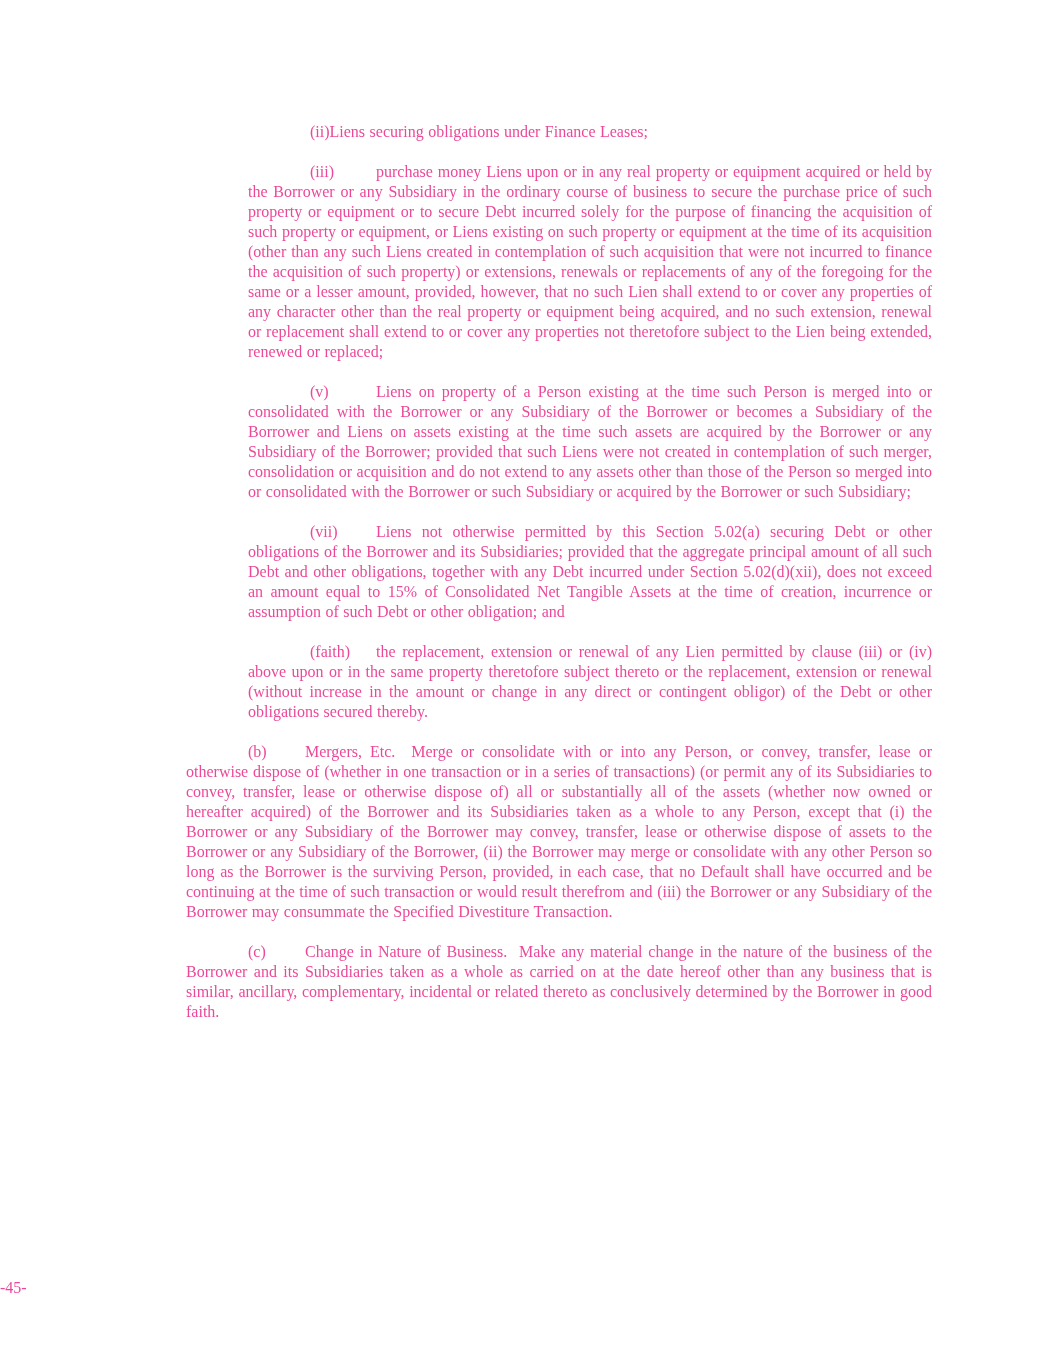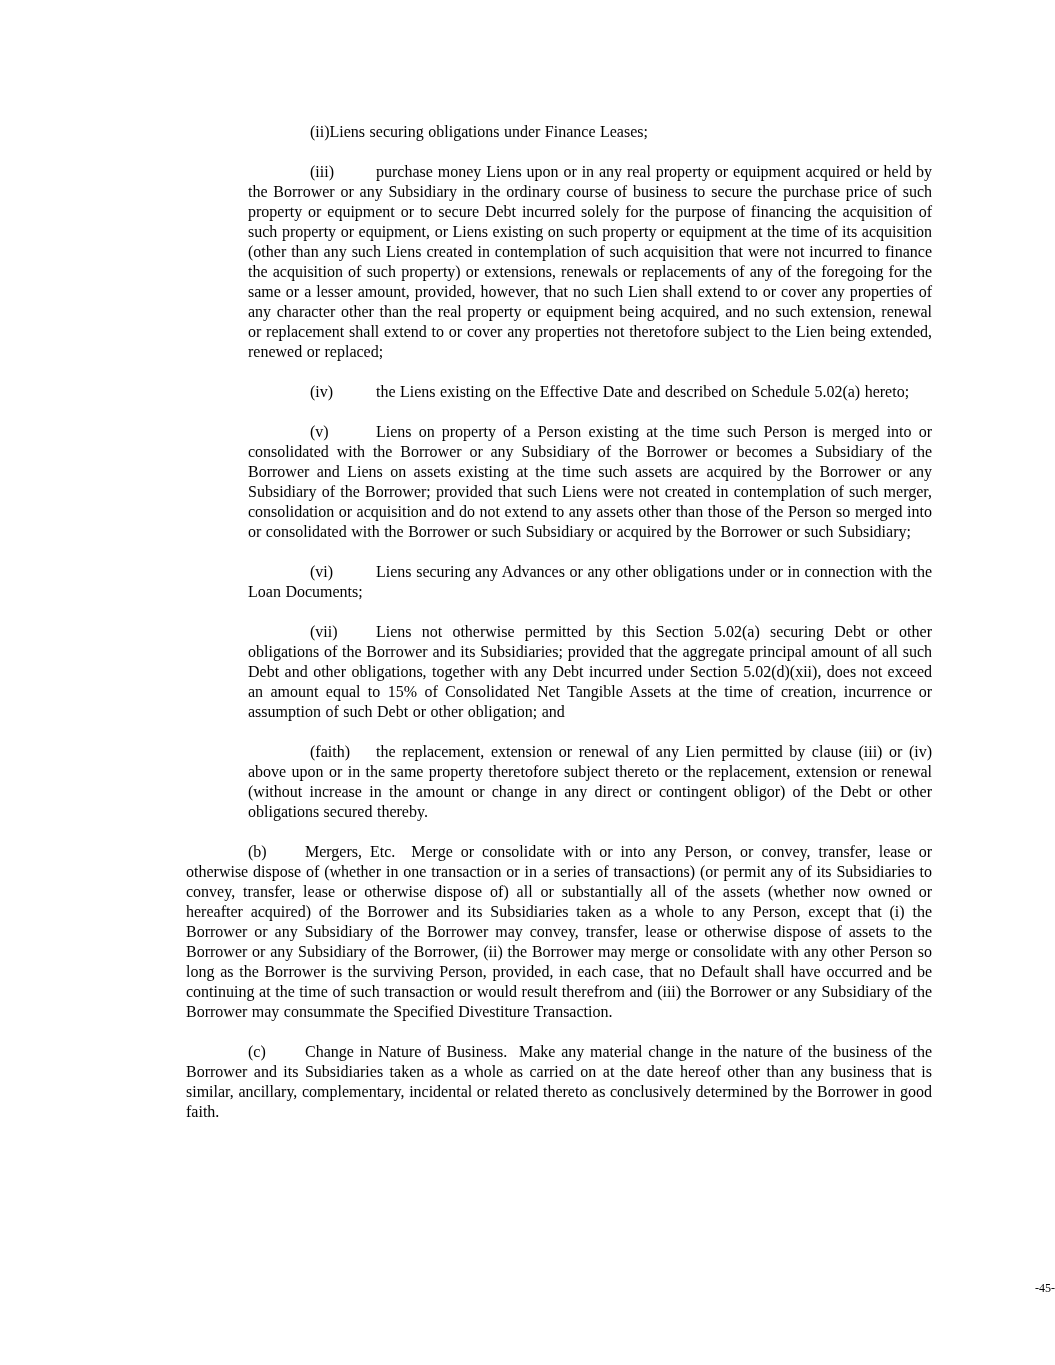--- a/index.html
+++ b/index.html
@@ -6,21 +6,21 @@
     margin: 0;
     padding: 0;
     background: #ffffff;
   }
   .page {
     position: relative;
     width: 1055px;
     height: 1365px;
     background: #ffffff;
     font-family: "Liberation Serif", serif;
-    color: #000000;
+    color: #ec4899;
     overflow: hidden;
   }
   .content {
     position: absolute;
     left: 186px;
     top: 122px;
     width: 746px;
   }
   .para {
     font-size: 16px;
@@ -43,40 +43,38 @@
   }
   .num.nogap {
     display: inline;
     width: auto;
   }
   .pageno {
     position: absolute;
     left: 0;
     top: 1278px;
     width: 100%;
-    text-align: right;
-    font-size: 12px;
+    text-align: left;
+    font-size: 16px;
     line-height: 20px;
   }
 </style>
 </head>
 <body>
 
 <div class="page">
   <div class="content">
 
     <p class="para sub"><span class="num nogap">(ii)</span><span>Liens securing obligations under Finance Leases;</span></p>
 
     <p class="para sub"><span class="num">(iii)</span><span>purchase money Liens upon or in any real property or equipment acquired or held by the Borrower or any Subsidiary in the ordinary course of business to secure the purchase price of such property or equipment or to secure Debt incurred solely for the purpose of financing the acquisition of such property or equipment, or Liens existing on such property or equipment at the time of its acquisition (other than any such Liens created in contemplation of such acquisition that were not incurred to finance the acquisition of such property) or extensions, renewals or replacements of any of the foregoing for the same or a lesser amount, provided, however, that no such Lien shall extend to or cover any properties of any character other than the real property or equipment being acquired, and no such extension, renewal or replacement shall extend to or cover any properties not theretofore subject to the Lien being extended, renewed or replaced;</span></p>
 
-    <p class="para sub"><span class="num">(iv)</span><span>the Liens existing on the Effective Date and described on Schedule 5.02(a) hereto;</span></p>
 
     <p class="para sub"><span class="num">(v)</span><span>Liens on property of a Person existing at the time such Person is merged into or consolidated with the Borrower or any Subsidiary of the Borrower or becomes a Subsidiary of the Borrower and Liens on assets existing at the time such assets are acquired by the Borrower or any Subsidiary of the Borrower; provided that such Liens were not created in contemplation of such merger, consolidation or acquisition and do not extend to any assets other than those of the Person so merged into or consolidated with the Borrower or such Subsidiary or acquired by the Borrower or such Subsidiary;</span></p>
 
-    <p class="para sub"><span class="num">(vi)</span><span>Liens securing any Advances or any other obligations under or in connection with the Loan Documents;</span></p>
 
     <p class="para sub"><span class="num">(vii)</span><span>Liens not otherwise permitted by this Section 5.02(a) securing Debt or other obligations of the Borrower and its Subsidiaries; provided that the aggregate principal amount of all such Debt and other obligations, together with any Debt incurred under Section 5.02(d)(xii), does not exceed an amount equal to 15% of Consolidated Net Tangible Assets at the time of creation, incurrence or assumption of such Debt or other obligation; and</span></p>
 
     <p class="para sub"><span class="num">(faith)</span><span>the replacement, extension or renewal of any Lien permitted by clause (iii) or (iv) above upon or in the same property theretofore subject thereto or the replacement, extension or renewal (without increase in the amount or change in any direct or contingent obligor) of the Debt or other obligations secured thereby.</span></p>
 
     <p class="para"><span class="num outer">(b)</span><span>Mergers, Etc.&nbsp; Merge or consolidate with or into any Person, or convey, transfer, lease or otherwise dispose of (whether in one transaction or in a series of transactions) (or permit any of its Subsidiaries to convey, transfer, lease or otherwise dispose of) all or substantially all of the assets (whether now owned or hereafter acquired) of the Borrower and its Subsidiaries taken as a whole to any Person, except that (i) the Borrower or any Subsidiary of the Borrower may convey, transfer, lease or otherwise dispose of assets to the Borrower or any Subsidiary of the Borrower, (ii) the Borrower may merge or consolidate with any other Person so long as the Borrower is the surviving Person, provided, in each case, that no Default shall have occurred and be continuing at the time of such transaction or would result therefrom and (iii) the Borrower or any Subsidiary of the Borrower may consummate the Specified Divestiture Transaction.</span></p>
 
     <p class="para"><span class="num outer">(c)</span><span>Change in Nature of Business.&nbsp; Make any material change in the nature of the business of the Borrower and its Subsidiaries taken as a whole as carried on at the date hereof other than any business that is similar, ancillary, complementary, incidental or related thereto as conclusively determined by the Borrower in good faith.</span></p>
 
   </div>

